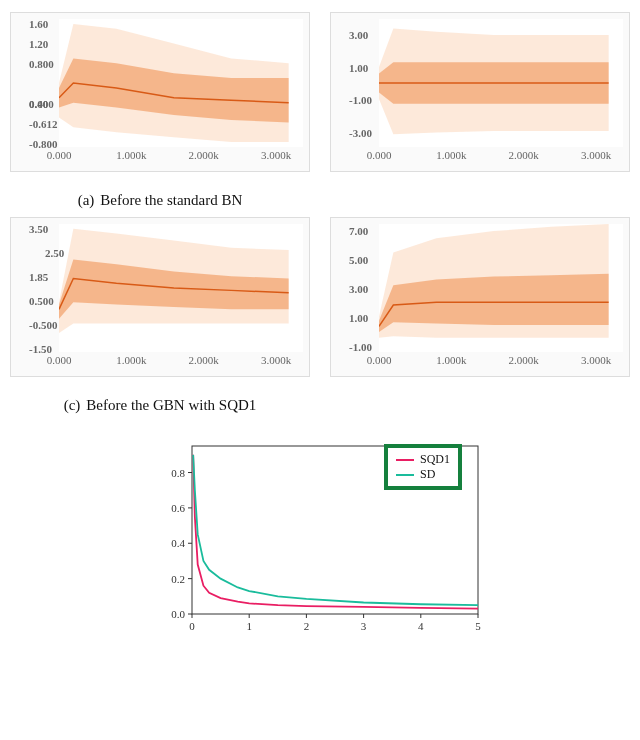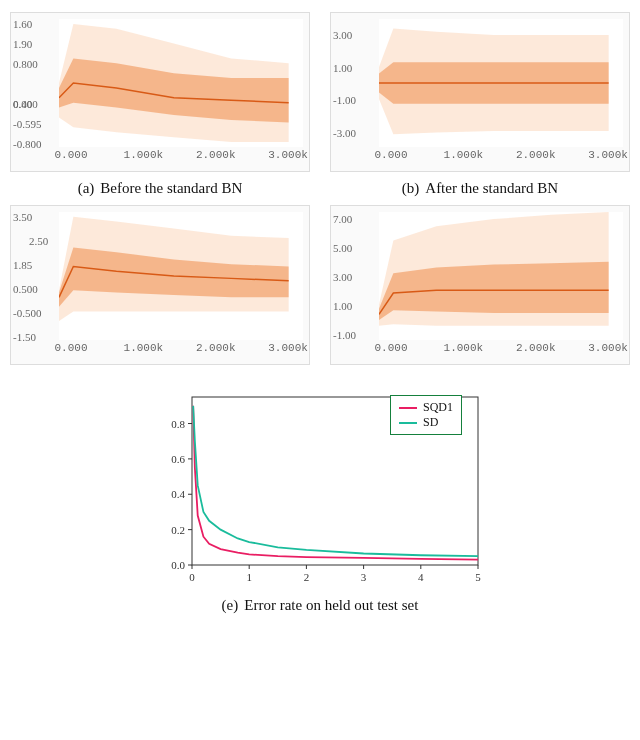--- a/index.html
+++ b/index.html
@@ -33,33 +33,33 @@
   }
   .chart-tb {
     position: relative;
     width: 300px;
     height: 160px;
     border: 1px solid #ddd;
     background: #fafafa;
     overflow: hidden;
   }
   .caption {
-    margin-top: 8px;
+    margin-top: 20px;
     font-size: 15px;
     text-align: center;
   }
   .caption .tag { margin-right: 6px; }
   .y-ticks, .x-ticks {
     position: absolute;
     font-size: 11px;
     color: var(--tick-text);
   }
   .y-ticks { left: 2px; top: 0; bottom: 24px; width: 46px; }
-  .y-ticks span { position: absolute; left: 0; transform: translateY(-50%); }
-  .x-ticks { left: 60px; right: 4px; bottom: 4px; height: 18px; font-family: Liberation Mono, monospace; }
+  .y-ticks span { position: absolute; left: 16px; transform: translateY(-50%); font-weight: bold; }
+  .x-ticks { left: 48px; right: 4px; bottom: 4px; height: 18px; }
   .x-ticks span { position: absolute; transform: translateX(-50%); }
   .plot-area {
     position: absolute;
     left: 48px; right: 6px; top: 6px; bottom: 24px;
     background: #fff;
   }
   .line-chart-wrap {
     display: flex;
     flex-direction: column;
     align-items: center;
@@ -67,46 +67,46 @@
   }
   .line-chart {
     position: relative;
     width: 340px;
     height: 200px;
   }
   .line-chart svg { width: 100%; height: 100%; }
   .legend-box {
     position: absolute;
     right: 28px; top: 6px;
-    border: 1px solid #15803d;
+    border: 4px solid #15803d;
     background: #fff;
     padding: 4px 8px;
     font-size: 12px;
   }
   .legend-row { display: flex; align-items: center; gap: 6px; }
   .legend-swatch { width: 18px; height: 2px; }
 </style>
 </head>
 <body>
 
 <div class="grid">
   <div class="cell">
     <div class="chart-tb">
       <div class="plot-area" id="plot-a"><svg viewBox="0 0 246 130" preserveAspectRatio="none" style="width: 100%; height: 100%;">
             <polygon points="0,65 14.470588235294118,5.000000000000011 57.88235294117647,10.000000000000007 115.76470588235294,24.999999999999996 173.64705882352942,40 231.52941176470588,45 231.52941176470588,125 173.64705882352942,125 115.76470588235294,119.99999999999999 57.88235294117647,115 14.470588235294118,110 0,99.99999999999999" fill="#f8b17a" fill-opacity="0.28"></polygon>
             <polygon points="0,70.00000000000001 14.470588235294118,40 57.88235294117647,45 115.76470588235294,55.00000000000001 173.64705882352942,60 231.52941176470588,60 231.52941176470588,105 173.64705882352942,102.5 115.76470588235294,97.5 57.88235294117647,90 14.470588235294118,85 0,90" fill="#ef8d4a" fill-opacity="0.55"></polygon>
             <polyline points="0,80 14.470588235294118,65 57.88235294117647,70.00000000000001 115.76470588235294,80 173.64705882352942,82.5 231.52941176470588,85" fill="none" stroke="#d85a16" stroke-width="1.5"></polyline>
           </svg></div>
       <div class="y-ticks" id="yt-a">
           <span style="top: 11px;">1.60</span>
-          <span style="top: 31px;">1.90</span>
+          <span style="top: 31px;">1.20</span>
           <span style="top: 51px;">0.800</span>
           <span style="top: 71px; margin-top: 20px;">0.400</span>
           <span style="top: 91px;">0.00</span>
-          <span style="top: 111px;">-0.595</span>
+          <span style="top: 111px;">-0.612</span>
           <span style="top: 131px;">-0.800</span>
         </div>
       <div class="x-ticks" id="xt-a">
           <span style="left: 0px;">0.000</span>
           <span style="left: 72.3529px;">1.000k</span>
           <span style="left: 144.706px;">2.000k</span>
           <span style="left: 217.059px;">3.000k</span>
         </div>
     </div>
     <div class="caption">
@@ -126,23 +126,20 @@
           <span style="top: 54.75px;">1.00</span>
           <span style="top: 87.25px;">-1.00</span>
           <span style="top: 119.75px;">-3.00</span>
         </div>
       <div class="x-ticks" id="xt-b">
           <span style="left: 0px;">0.000</span>
           <span style="left: 72.3529px;">1.000k</span>
           <span style="left: 144.706px;">2.000k</span>
           <span style="left: 217.059px;">3.000k</span>
         </div>
-    </div>
-    <div class="caption">
-      <span class="tag">(b)</span><span>After the standard BN</span>
     </div>
   </div>
 
   <div class="cell">
     <div class="chart-tb">
       <div class="plot-area" id="plot-c"><svg viewBox="0 0 246 130" preserveAspectRatio="none" style="width: 100%; height: 100%;">
             <polygon points="0,79.44444444444446 14.470588235294118,4.814814814814822 57.88235294117647,9.629629629629644 115.76470588235294,16.851851851851855 173.64705882352942,24.074074074074066 231.52941176470588,26.4814814814815 231.52941176470588,101.11111111111111 173.64705882352942,101.11111111111111 115.76470588235294,101.11111111111111 57.88235294117647,101.11111111111111 14.470588235294118,101.11111111111111 0,110.74074074074075" fill="#f8b17a" fill-opacity="0.28"></polygon>
             <polygon points="0,81.85185185185185 14.470588235294118,36.111111111111114 57.88235294117647,40.92592592592594 115.76470588235294,48.14814814814816 173.64705882352942,52.96296296296297 231.52941176470588,55.37037037037039 231.52941176470588,86.66666666666667 173.64705882352942,86.66666666666667 115.76470588235294,84.25925925925925 57.88235294117647,81.85185185185185 14.470588235294118,79.44444444444446 0,96.29629629629629" fill="#ef8d4a" fill-opacity="0.55"></polygon>
             <polyline points="0,86.66666666666667 14.470588235294118,55.37037037037039 57.88235294117647,60.18518518518519 115.76470588235294,65 173.64705882352942,67.40740740740742 231.52941176470588,69.81481481481482" fill="none" stroke="#d85a16" stroke-width="1.5"></polyline>
           </svg></div>
@@ -153,20 +150,23 @@
           <span style="top: 83.037px;">0.500</span>
           <span style="top: 107.111px;">-0.500</span>
           <span style="top: 131.185px;">-1.50</span>
         </div>
       <div class="x-ticks" id="xt-c">
           <span style="left: 0px;">0.000</span>
           <span style="left: 72.3529px;">1.000k</span>
           <span style="left: 144.706px;">2.000k</span>
           <span style="left: 217.059px;">3.000k</span>
         </div>
+    </div>
+    <div class="caption">
+      <span class="tag">(c)</span><span>Before the GBN with SQD1</span>
     </div>
   </div>
 
   <div class="cell">
     <div class="chart-tb">
       <div class="plot-area" id="plot-d"><svg viewBox="0 0 246 130" preserveAspectRatio="none" style="width: 100%; height: 100%;">
             <polygon points="0,93.88888888888889 14.470588235294118,28.888888888888886 57.88235294117647,14.44444444444445 115.76470588235294,7.222222222222225 173.64705882352942,2.8888888888888786 231.52941176470588,0 231.52941176470588,115.55555555555554 173.64705882352942,115.55555555555554 115.76470588235294,115.55555555555554 57.88235294117647,115.55555555555554 14.470588235294118,114.11111111111111 0,115.55555555555554" fill="#f8b17a" fill-opacity="0.28"></polygon>
             <polygon points="0,98.22222222222221 14.470588235294118,62.11111111111111 57.88235294117647,56.333333333333336 115.76470588235294,53.44444444444444 173.64705882352942,51.999999999999986 231.52941176470588,50.55555555555555 231.52941176470588,102.55555555555556 173.64705882352942,102.55555555555556 115.76470588235294,102.55555555555556 57.88235294117647,101.11111111111111 14.470588235294118,99.66666666666666 0,109.77777777777777" fill="#ef8d4a" fill-opacity="0.55"></polygon>
             <polyline points="0,104 14.470588235294118,82.33333333333333 57.88235294117647,79.44444444444446 115.76470588235294,79.44444444444446 173.64705882352942,79.44444444444446 231.52941176470588,79.44444444444446" fill="none" stroke="#d85a16" stroke-width="1.5"></polyline>
           </svg></div>
@@ -220,16 +220,13 @@
       <div class="legend-row">
         <div class="legend-swatch" style="background:var(--pink)"></div>
         <span>SQD1</span>
       </div>
       <div class="legend-row">
         <div class="legend-swatch" style="background:var(--teal)"></div>
         <span>SD</span>
       </div>
     </div>
   </div>
-  <div class="caption">
-    <span class="tag">(e)</span><span>Error rate on held out test set</span>
-  </div>
 </div>
 
 </body></html>

